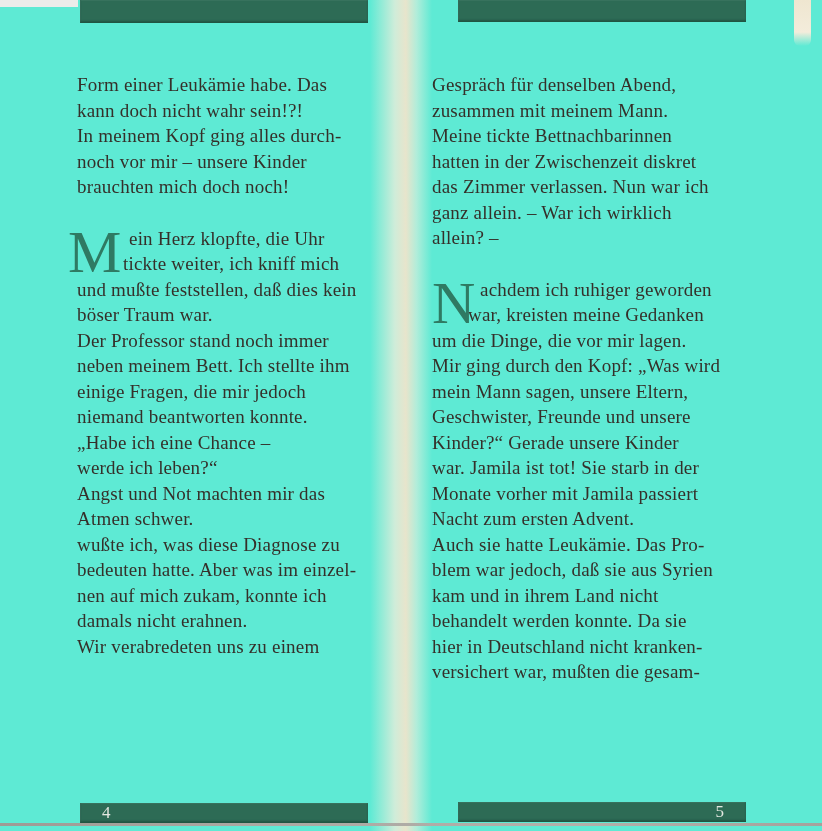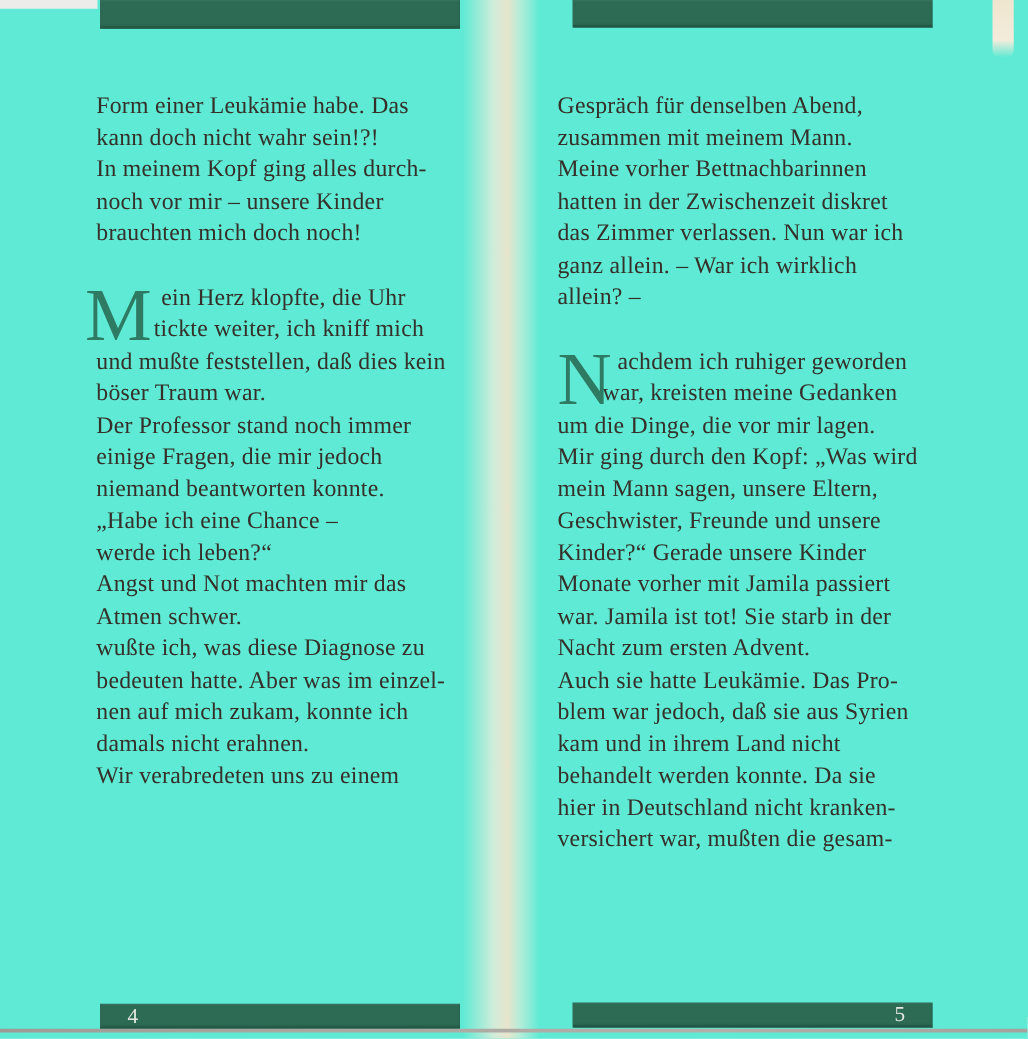--- a/index.html
+++ b/index.html
@@ -60,21 +60,21 @@
   
   .column {
     position: absolute; top: 72px;
     color: #35302a;
     font-size: 19px;
     line-height: 25.5px;
     letter-spacing: 0.2px;
     white-space: nowrap;
   }
   .column-left  { left: 77px;  width: 305px; }
-  .column-right { left: 446px; width: 318px; }
+  .column-right { left: 432px; width: 318px; }
   .para { position: relative; }
   .para + .para { margin-top: 26px; }
   .line { height: 25.5px; }
   .dropcap {
     position: absolute;
     color: #2f7a63;
     font-size: 60px;
     line-height: 50px;
     font-family: "Liberation Serif", "DejaVu Serif", serif;
   }
@@ -105,55 +105,56 @@
       <div class="line">noch vor mir – unsere Kinder</div>
       <div class="line">brauchten mich doch noch!</div>
     </div>
     <div class="para">
       <span class="dropcap">M</span>
       <div class="line i1">ein Herz klopfte, die Uhr</div>
       <div class="line i2">tickte weiter, ich kniff mich</div>
       <div class="line">und mußte feststellen, daß dies kein</div>
       <div class="line">böser Traum war.</div>
       <div class="line">Der Professor stand noch immer</div>
+      <div class="line">neben meinem Bett. Ich stellte ihm</div>
       <div class="line">einige Fragen, die mir jedoch</div>
       <div class="line">niemand beantworten konnte.</div>
       <div class="line">„Habe ich eine Chance –</div>
       <div class="line">werde ich leben?“</div>
       <div class="line">Angst und Not machten mir das</div>
       <div class="line">Atmen schwer.</div>
       <div class="line">wußte ich, was diese Diagnose zu</div>
       <div class="line">bedeuten hatte. Aber was im einzel-</div>
       <div class="line">nen auf mich zukam, konnte ich</div>
       <div class="line">damals nicht erahnen.</div>
       <div class="line">Wir verabredeten uns zu einem</div>
     </div>
   </div>
 
   <div class="column column-right">
     <div class="para">
       <div class="line">Gespräch für denselben Abend,</div>
       <div class="line">zusammen mit meinem Mann.</div>
-      <div class="line">Meine vorher Bettnachbarinnen</div>
+      <div class="line">Meine tickte Bettnachbarinnen</div>
       <div class="line">hatten in der Zwischenzeit diskret</div>
       <div class="line">das Zimmer verlassen. Nun war ich</div>
       <div class="line">ganz allein. – War ich wirklich</div>
       <div class="line">allein? –</div>
     </div>
     <div class="para">
       <span class="dropcap">N</span>
       <div class="line i1">achdem ich ruhiger geworden</div>
       <div class="line i2">war, kreisten meine Gedanken</div>
       <div class="line">um die Dinge, die vor mir lagen.</div>
       <div class="line">Mir ging durch den Kopf: „Was wird</div>
       <div class="line">mein Mann sagen, unsere Eltern,</div>
       <div class="line">Geschwister, Freunde und unsere</div>
       <div class="line">Kinder?“ Gerade unsere Kinder</div>
+      <div class="line">war. Jamila ist tot! Sie starb in der</div>
       <div class="line">Monate vorher mit Jamila passiert</div>
-      <div class="line">war. Jamila ist tot! Sie starb in der</div>
       <div class="line">Nacht zum ersten Advent.</div>
       <div class="line">Auch sie hatte Leukämie. Das Pro-</div>
       <div class="line">blem war jedoch, daß sie aus Syrien</div>
       <div class="line">kam und in ihrem Land nicht</div>
       <div class="line">behandelt werden konnte. Da sie</div>
       <div class="line">hier in Deutschland nicht kranken-</div>
       <div class="line">versichert war, mußten die gesam-</div>
     </div>
   </div>
 

